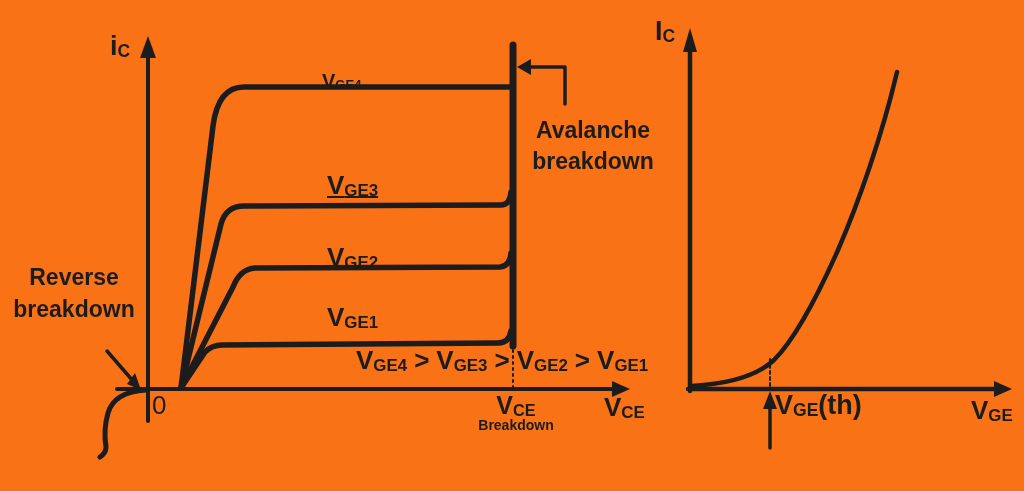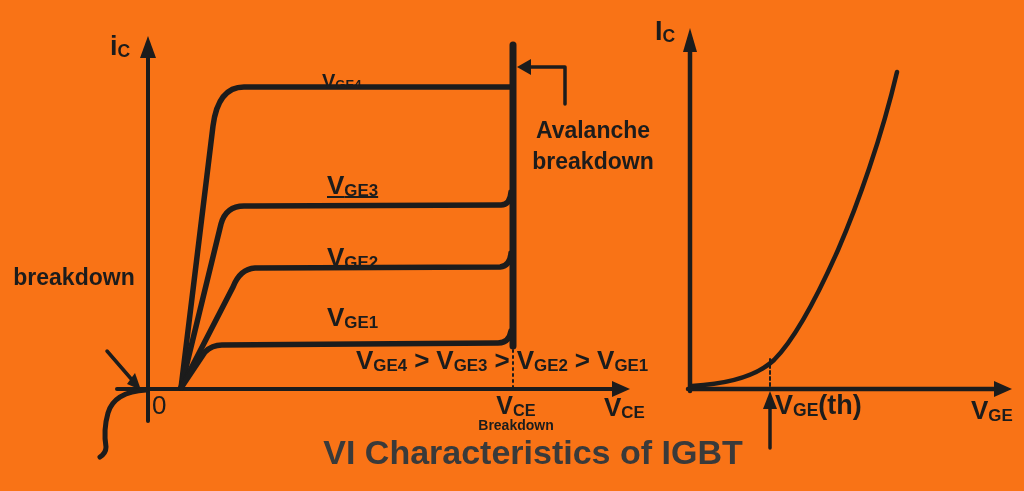--- a/index.html
+++ b/index.html
@@ -92,20 +92,21 @@
 
   <div class="lbl" style="left:327px;top:172px;font-size:26px;text-decoration:underline;"><span>V</span><span class="sub">GE3</span></div>
 
   <div class="lbl" style="left:327px;top:244px;font-size:26px;"><span>V</span><span class="sub">GE2</span></div>
 
   <div class="lbl" style="left:327px;top:304px;font-size:26px;"><span>V</span><span class="sub">GE1</span></div>
 
   <div class="lbl" style="left:152px;top:392px;font-size:26px;font-weight:400;">0</div>
 
   <div class="annot" style="left:0px;top:261px;width:148px;font-size:23px;line-height:1.4;">
+    <div>Reverse</div>
     <div>breakdown</div>
   </div>
 
   <div class="annot" style="left:518px;top:107px;width:150px;font-size:23px;line-height:1.35;margin-top:8px;">
     <div>Avalanche</div>
     <div>breakdown</div>
   </div>
 
   <div class="lbl" style="left:356px;top:347px;font-size:26px;"><span class="tok"><span>V</span><span class="sub">GE4</span></span><span class="ineq-sep">&gt;</span><span class="tok"><span>V</span><span class="sub">GE3</span></span><span class="ineq-sep">&gt;</span><span class="tok"><span>V</span><span class="sub">GE2</span></span><span class="ineq-sep">&gt;</span><span class="tok"><span>V</span><span class="sub">GE1</span></span></div>
 
@@ -115,15 +116,14 @@
   </div>
 
   <div class="lbl" style="left:604px;top:394px;font-size:26px;"><span>V</span><span class="sub">CE</span></div>
 
   <div class="lbl" style="left:655px;top:17px;font-size:27px;"><span>I</span><span class="sub">C</span></div>
 
   <div class="lbl" style="left:971px;top:397px;font-size:26px;text-align:center;"><span>V</span><span class="sub">GE</span></div>
 
   <div class="lbl" style="left:775px;top:391px;font-size:27px;text-align:right;"><span>V</span><span class="sub">GE</span><span>(th)</span></div>
 
-  <div id="title">VI Characteristics of IGBT</div>
 
 </div>
 
 </body></html>

